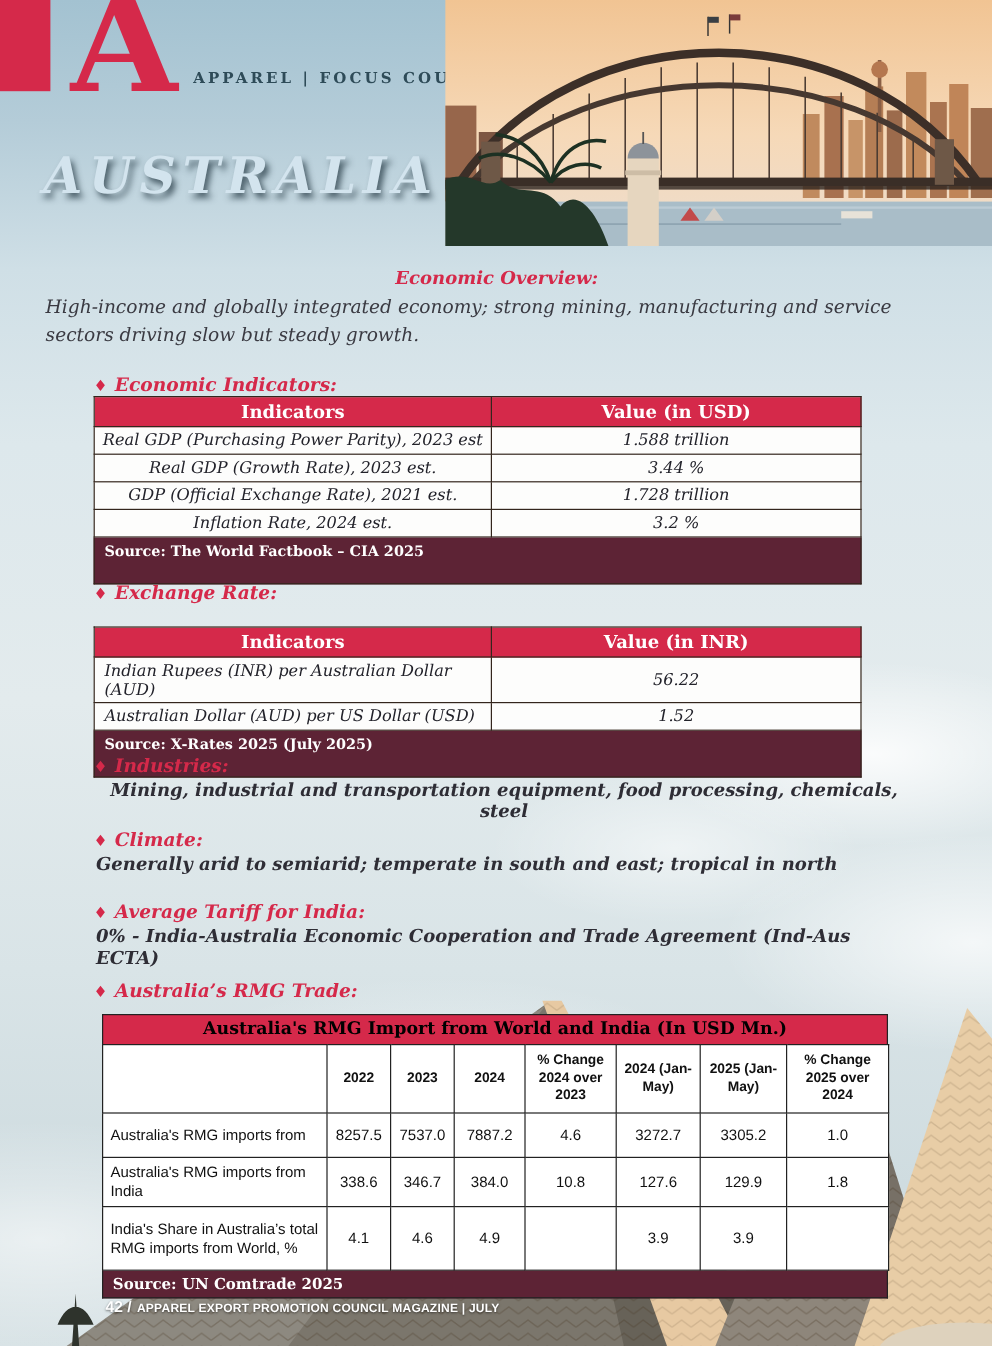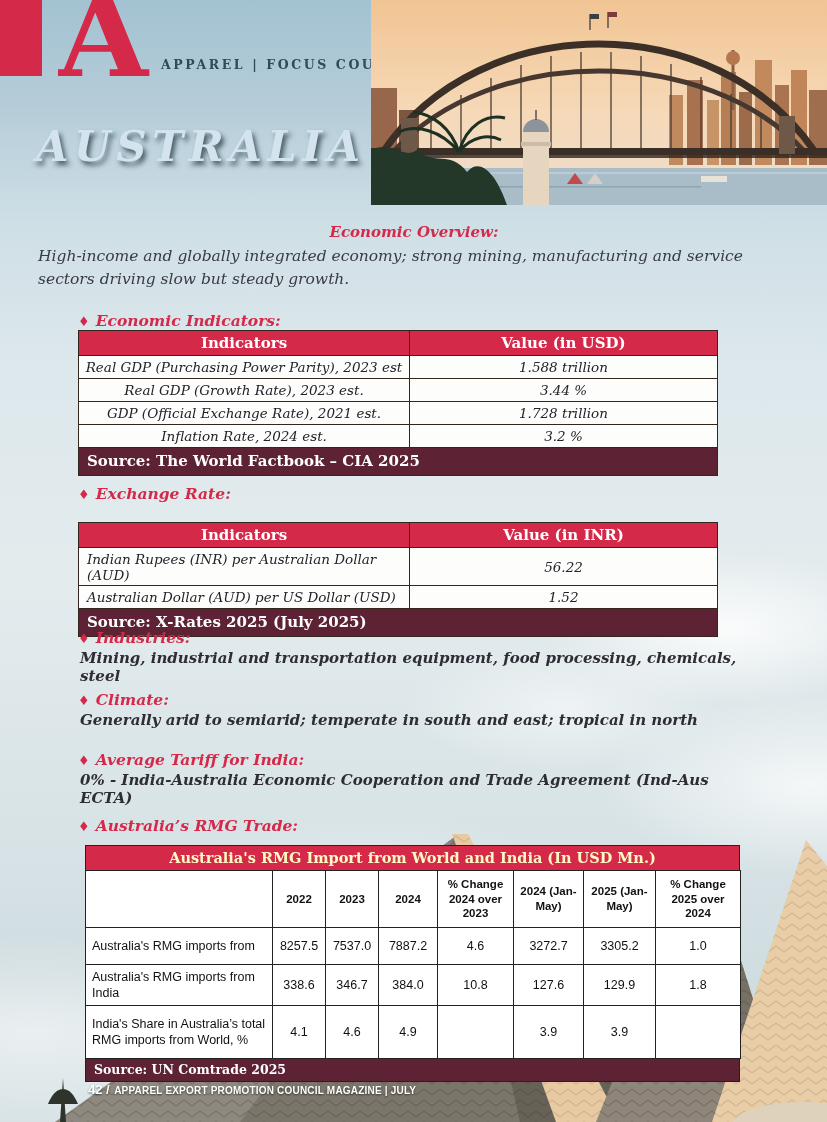--- a/index.html
+++ b/index.html
@@ -22,32 +22,32 @@
   .page-title{left:36px;top:122px;font-size:42px;font-style:italic;font-weight:bold;letter-spacing:5.5px;color:#d3e4ee;text-shadow:3px 4px 5px rgba(35,55,65,.75);}
   .photo{left:371px;top:0;width:456px;height:205px;}
   
   .overview-head{left:38px;top:223px;width:752px;text-align:center;font-size:15px;font-weight:bold;font-style:italic;color:#d5294a;}
   .overview-body{left:38px;top:245px;width:756px;font-size:15.5px;font-style:italic;color:#3a3a42;line-height:1.5;}
   
   .sec-head{font-size:15.5px;font-weight:bold;font-style:italic;color:#d5294a;left:78px;}
   .sec-head .dia{font-style:normal;margin-right:6px;font-size:13px;}
   .sec-body{left:80px;width:680px;font-size:15px;font-weight:bold;font-style:italic;color:#2e2d35;}
   .h-econ{top:311px;} .h-exch{top:484px;} .h-ind{top:628px;} .h-cli{top:690px;} .h-tar{top:750px;} .h-rmg{top:816px;}
-  .b-ind{top:649px;} .b-cli{top:711px;} .b-tar{top:771px;}
+  .b-ind{top:649px;text-align:center;} .b-cli{top:711px;} .b-tar{top:771px;}
   
   .t-econ{left:78px;top:330px;width:640px;} .t-exch{left:78px;top:522px;width:640px;}
   .info-table{width:100%;border-collapse:collapse;background:#fdfdfc;padding-left:24px;}
   .info-table th{background:#d5294a;color:#fff;font-size:15px;font-weight:bold;padding:3px 4px;border:1.5px solid #33261d;}
   .info-table td{font-size:13.5px;font-style:italic;color:#22222a;text-align:center;padding:2.5px 6px;border:1.5px solid #33261d;height:17px;}
   .info-table col.c1{width:51.8%;} .info-table col.c2{width:48.2%;}
   .t-exch td.lbl{text-align:left;padding-left:8px;}
-  .source-band{background:#5d2335;color:#fff;font-weight:bold;font-size:15px;padding:4px 8px 5px;border:1.5px solid #33261d;border-top:none;}
+  .source-band{background:#5d2335;color:#fff;font-weight:bold;font-size:12px;padding:4px 8px 20px;border:1.5px solid #33261d;border-top:none;}
   
   .t-rmg{left:85px;top:845px;width:655px;}
-  .rmg-title{background:#d5294a;color:#fef9c3;font-weight:bold;font-size:14.5px;text-align:center;padding:3px 0 4px;border:1.5px solid #222;border-bottom:none;}
+  .rmg-title{background:#d5294a;color:#000000;font-weight:bold;font-size:14.5px;text-align:center;padding:3px 0 4px;border:1.5px solid #222;border-bottom:none;}
   .rmg-table{border-collapse:collapse;width:100%;background:#fff;font-family:"Liberation Sans",sans-serif;table-layout:fixed;}
   .rmg-table th{font-size:11.5px;font-weight:bold;color:#111;border:1.5px solid #222;padding:2px 3px;line-height:1.3;height:52px;vertical-align:middle;}
   .rmg-table td{font-size:12.5px;color:#111;border:1.5px solid #222;text-align:center;padding:2px 3px;line-height:1.3;}
   .rmg-table td.lbl{text-align:left;padding-left:6px;}
   .rmg-table tr.r1 td{height:32px;} .rmg-table tr.r2 td{height:36px;} .rmg-table tr.r3 td{height:48px;}
   .rmg-source{background:#5d2335;color:#fff;font-family:"DejaVu Serif",serif;font-weight:bold;font-size:12.5px;padding:3px 8px 4px;border:1.5px solid #222;border-top:none;}
   
   .footer{left:88px;top:1080px;color:#fff;font-family:"Liberation Sans",sans-serif;text-shadow:0 1px 2px rgba(0,0,0,.55);z-index:3;}
   .footer .num{font-size:13px;font-weight:bold;} .footer .txt{font-size:10px;font-weight:bold;letter-spacing:.2px;}
   .opera{left:0;top:822px;width:827px;height:300px;z-index:0;}

